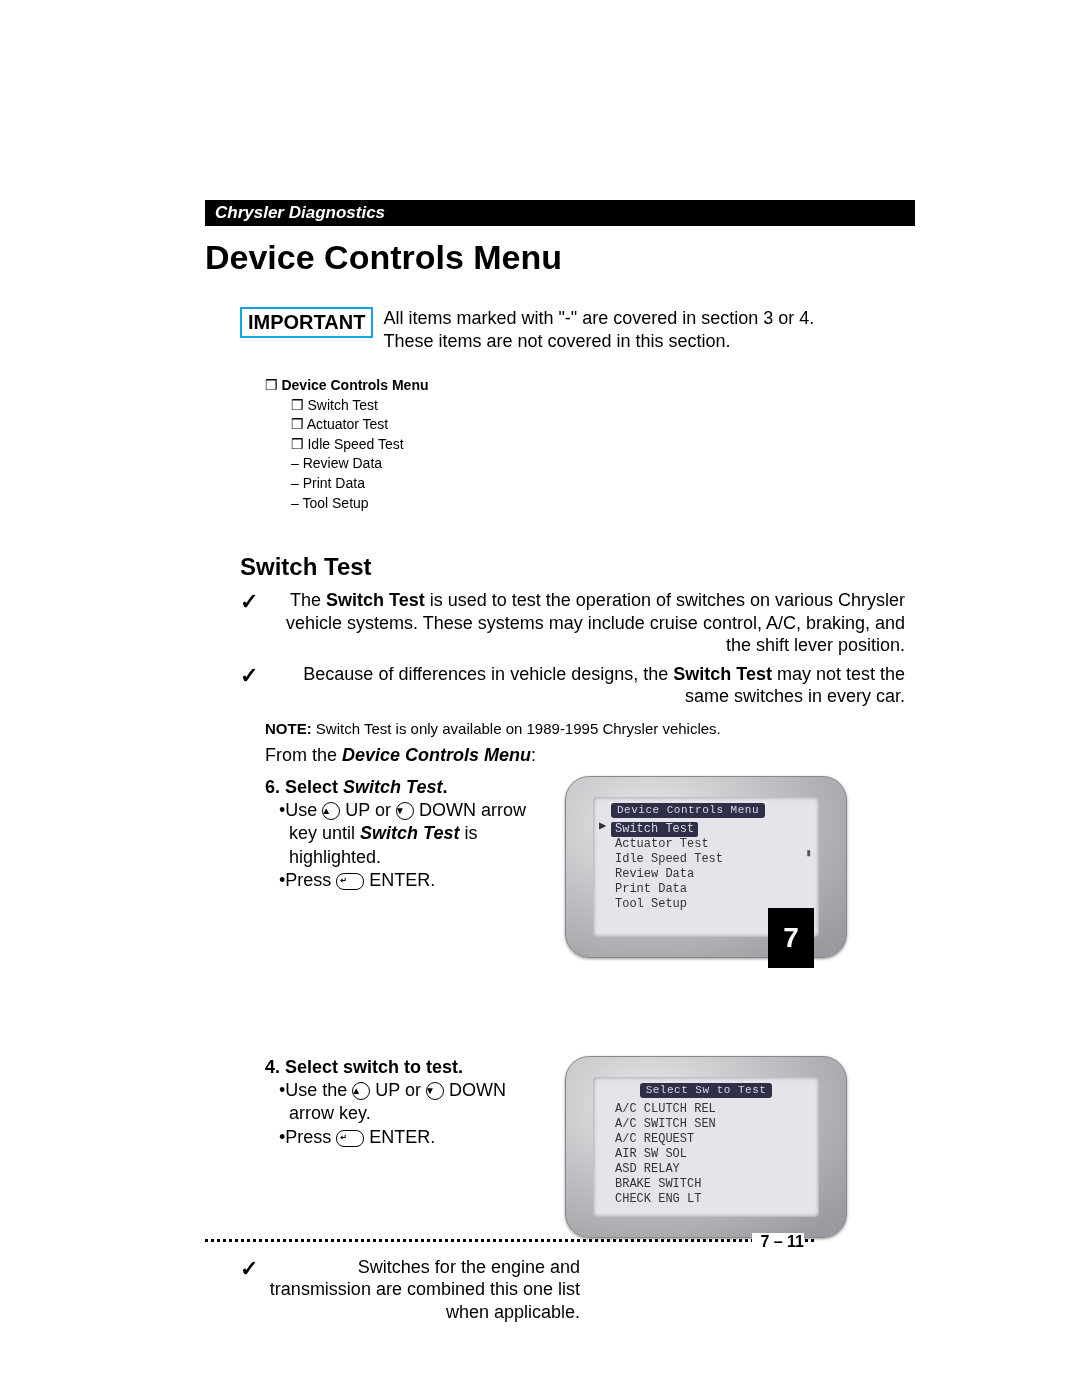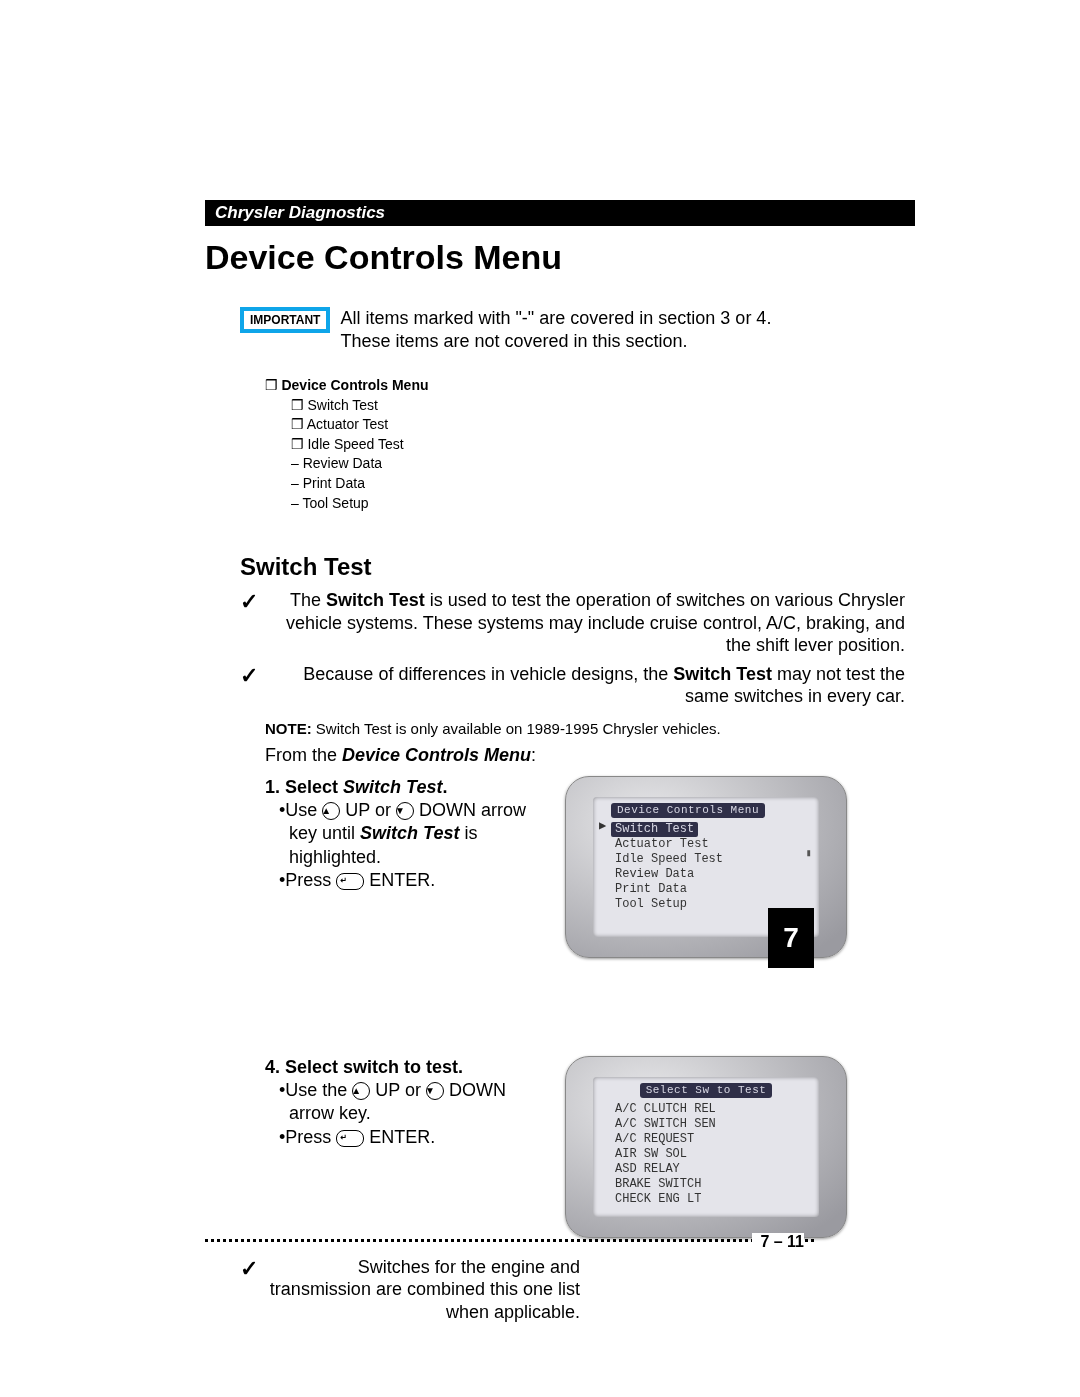--- a/index.html
+++ b/index.html
@@ -34,23 +34,23 @@
     font-size: 34px;
     font-weight: bold;
     margin: 12px 0 30px 0;
   }
   .imp-row {
     display: flex;
     align-items: flex-start;
     margin-left: 35px;
   }
   .imp-box {
-    border: 4px solid #0ea5e9;
-    font-weight: bold;
-    font-size: 12px;
+    border: 2px solid #0ea5e9;
+    font-weight: bold;
+    font-size: 20px;
     padding: 2px 6px;
     display: inline-block;
     margin-right: 10px;
     flex-shrink: 0;
   }
   .imp-text {
     font-size: 18px;
     line-height: 1.25;
   }
   .menu-block {
@@ -250,21 +250,21 @@
       <b>NOTE:</b><span> Switch Test is only available on 1989-1995 Chrysler vehicles.</span>
     </div>
 
     <div class="from-line">
       <span>From the </span><b><i>Device Controls Menu</i></b><span>:</span>
     </div>
 
     <div class="step-row">
       <div class="step-text">
         <div class="step-head">
-          <span>1. Select </span><i>Switch Test</i><span>.</span>
+          <span>6. Select </span><i>Switch Test</i><span>.</span>
         </div>
         <ul>
           <li>•<span>Use </span><span class="key-circ">▲</span><span> UP or </span><span class="key-circ">▼</span><span> DOWN arrow key until </span><b><i>Switch Test</i></b><span> is highlighted.</span></li>
           <li>•<span>Press </span><span class="key-oval">↵</span><span> ENTER.</span></li>
         </ul>
       </div>
 
       <div class="dev-screen">
         <div class="screen-outer">
             <div class="screen-inner">

